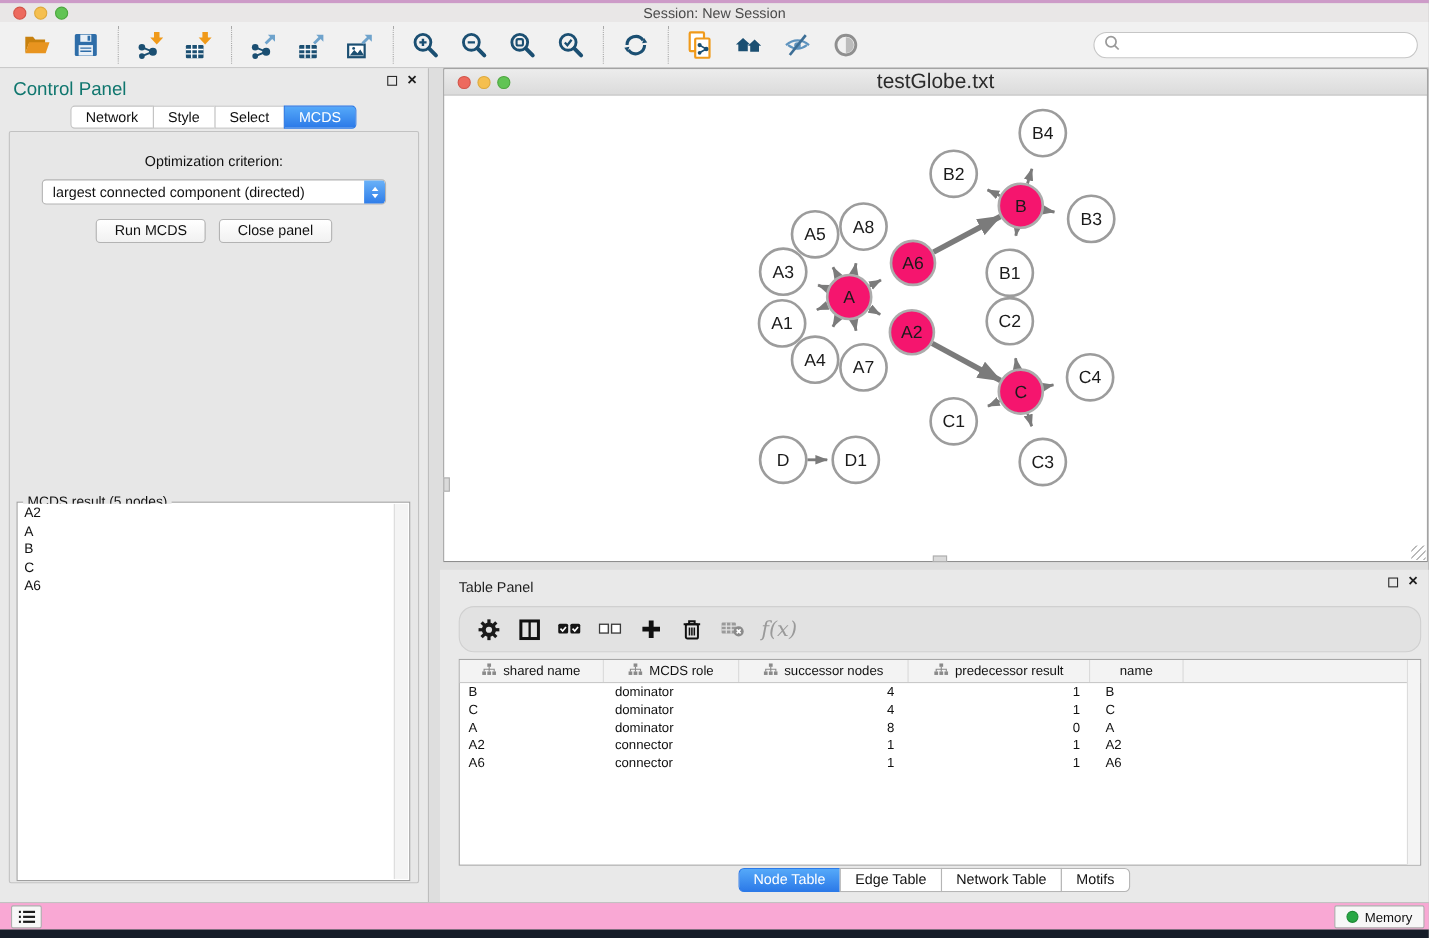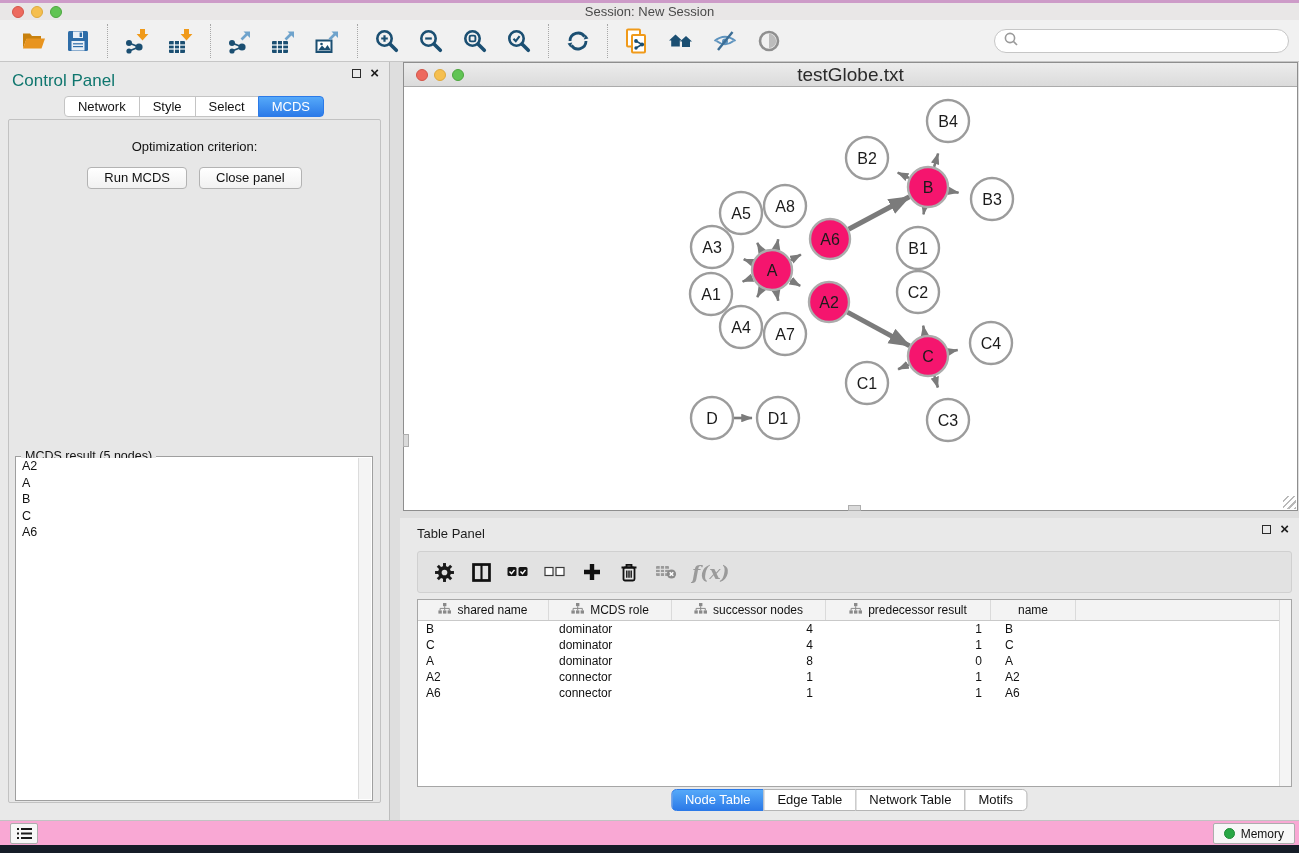--- a/index.html
+++ b/index.html
@@ -74,21 +74,21 @@
   .nw-canvas svg{ position:absolute; inset:0; }
   .grip-corner{ position:absolute; right:1px; bottom:1px; width:13px; height:13px; cursor:nwse-resize;
     background:repeating-linear-gradient(135deg, transparent 0 3px, #B9B9B9 3px 4.5px); }
   .grip-left{ position:absolute; left:-1px; top:371px; width:6px; height:13px; background:#DADADA; border:1px solid #AEAEAE; }
   .grip-bottom{ position:absolute; left:444px; bottom:-1px; width:13px; height:6px; background:#DADADA; border:1px solid #AEAEAE; }
 
   
   .tp{ position:absolute; left:400px; top:518px; width:899px; height:302px; background:#E9E9E9; }
   .tp-head-title{ position:absolute; left:17px; top:8px; font-size:13px; color:#1d1d1d; }
   .tp-toolbar{ position:absolute; left:17px; right:7px; top:33px; height:42px; background:#E2E2E2;
-               border:1px solid #D0D0D0; border-radius:3px; display:flex; align-items:center; padding-left:15px;font-weight:bold; }
+               border:1px solid #D0D0D0; border-radius:14px; display:flex; align-items:center; padding-left:15px; }
   .ticon{ width:22px; height:22px; margin-right:15px; display:flex; align-items:center; justify-content:center; cursor:pointer; }
   .fx{ font-family:"DejaVu Serif",serif; font-style:italic; font-size:19px; color:#9A9A9A; }
 
   .tbl{ position:absolute; left:17px; right:7px; top:81px; height:188px; background:#fff; border:1px solid #A6A6A6; }
   .tbl-head{ display:flex; height:21px; background:#F3F3F3; border-bottom:1px solid #C9C9C9; }
   .th{ display:flex; align-items:center; justify-content:center; gap:6px; font-size:12px; color:#111;
        border-right:1px solid #DADADA; height:100%; cursor:pointer; }
   .tr{ display:flex; height:16px; align-items:center; cursor:default; }
   .td{ font-size:12px; color:#111; height:100%; line-height:16px; white-space:nowrap; }
   .td.left{ text-align:left; padding-left:8px; }
@@ -308,20 +308,28 @@
       <span class="close-btn">×</span>
     </div>
     <div class="cp-tabs" id="cp-tabs">
         <div class="tab first">Network</div>
         <div class="tab">Style</div>
         <div class="tab">Select</div>
         <div class="tab active last">MCDS</div>
       </div>
     <div class="cp-inner">
       <div class="opt-label">Optimization criterion:</div>
+      <div class="select-box">
+        <span class="sel-text">largest connected component (directed)</span>
+        <span class="sel-stepper">
+          <svg width="14" height="14" viewBox="0 0 14 14">
+              <path d="M4 5.6 L7 1.8 L10 5.6 Z M4 8.4 L7 12.2 L10 8.4 Z" fill="#fff"></path>
+            </svg>
+        </span>
+      </div>
       <div class="btn-row">
         <span class="btn">Run MCDS</span>
         <span class="btn">Close panel</span>
       </div>
       <div class="fieldset">
         <span class="fieldset-legend">MCDS result (5 nodes)</span>
         <div class="list-area" id="mcds-list">
           <div class="vscroll"></div>
         <div class="list-item">A2</div>
             <div class="list-item">A</div>

